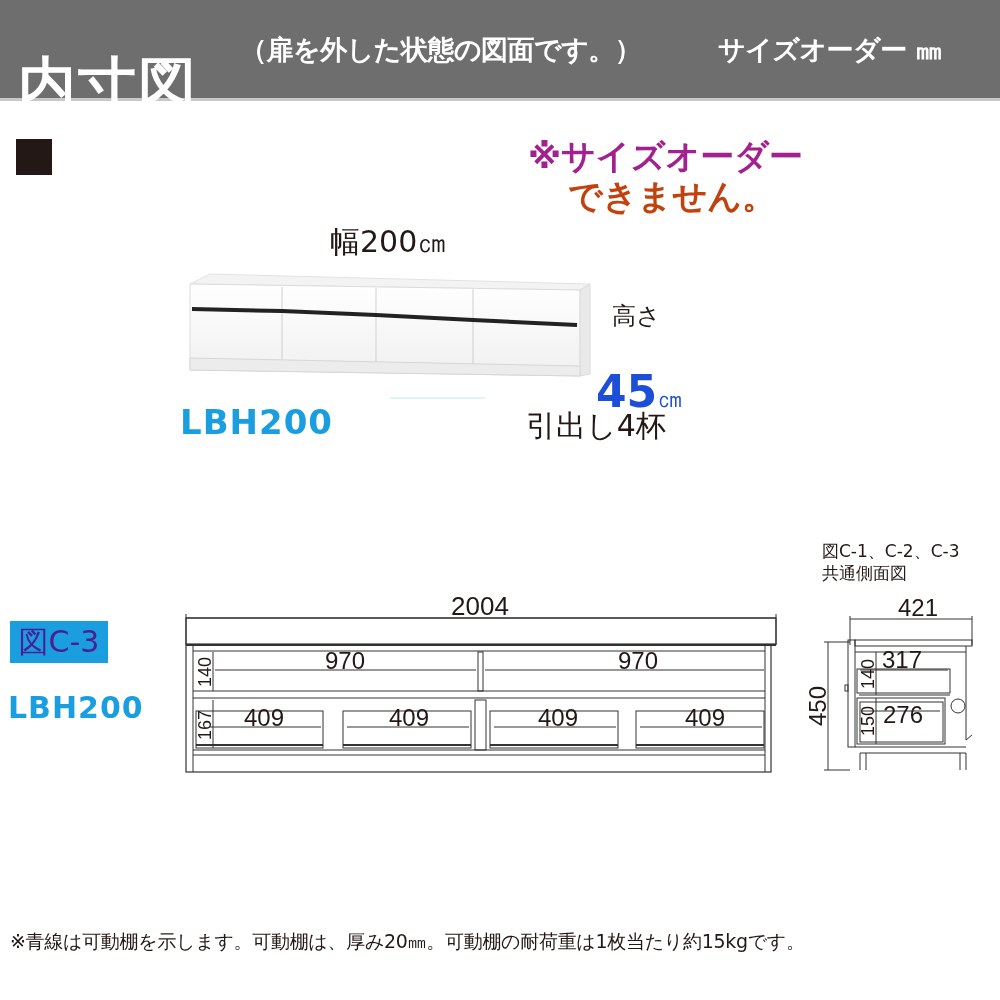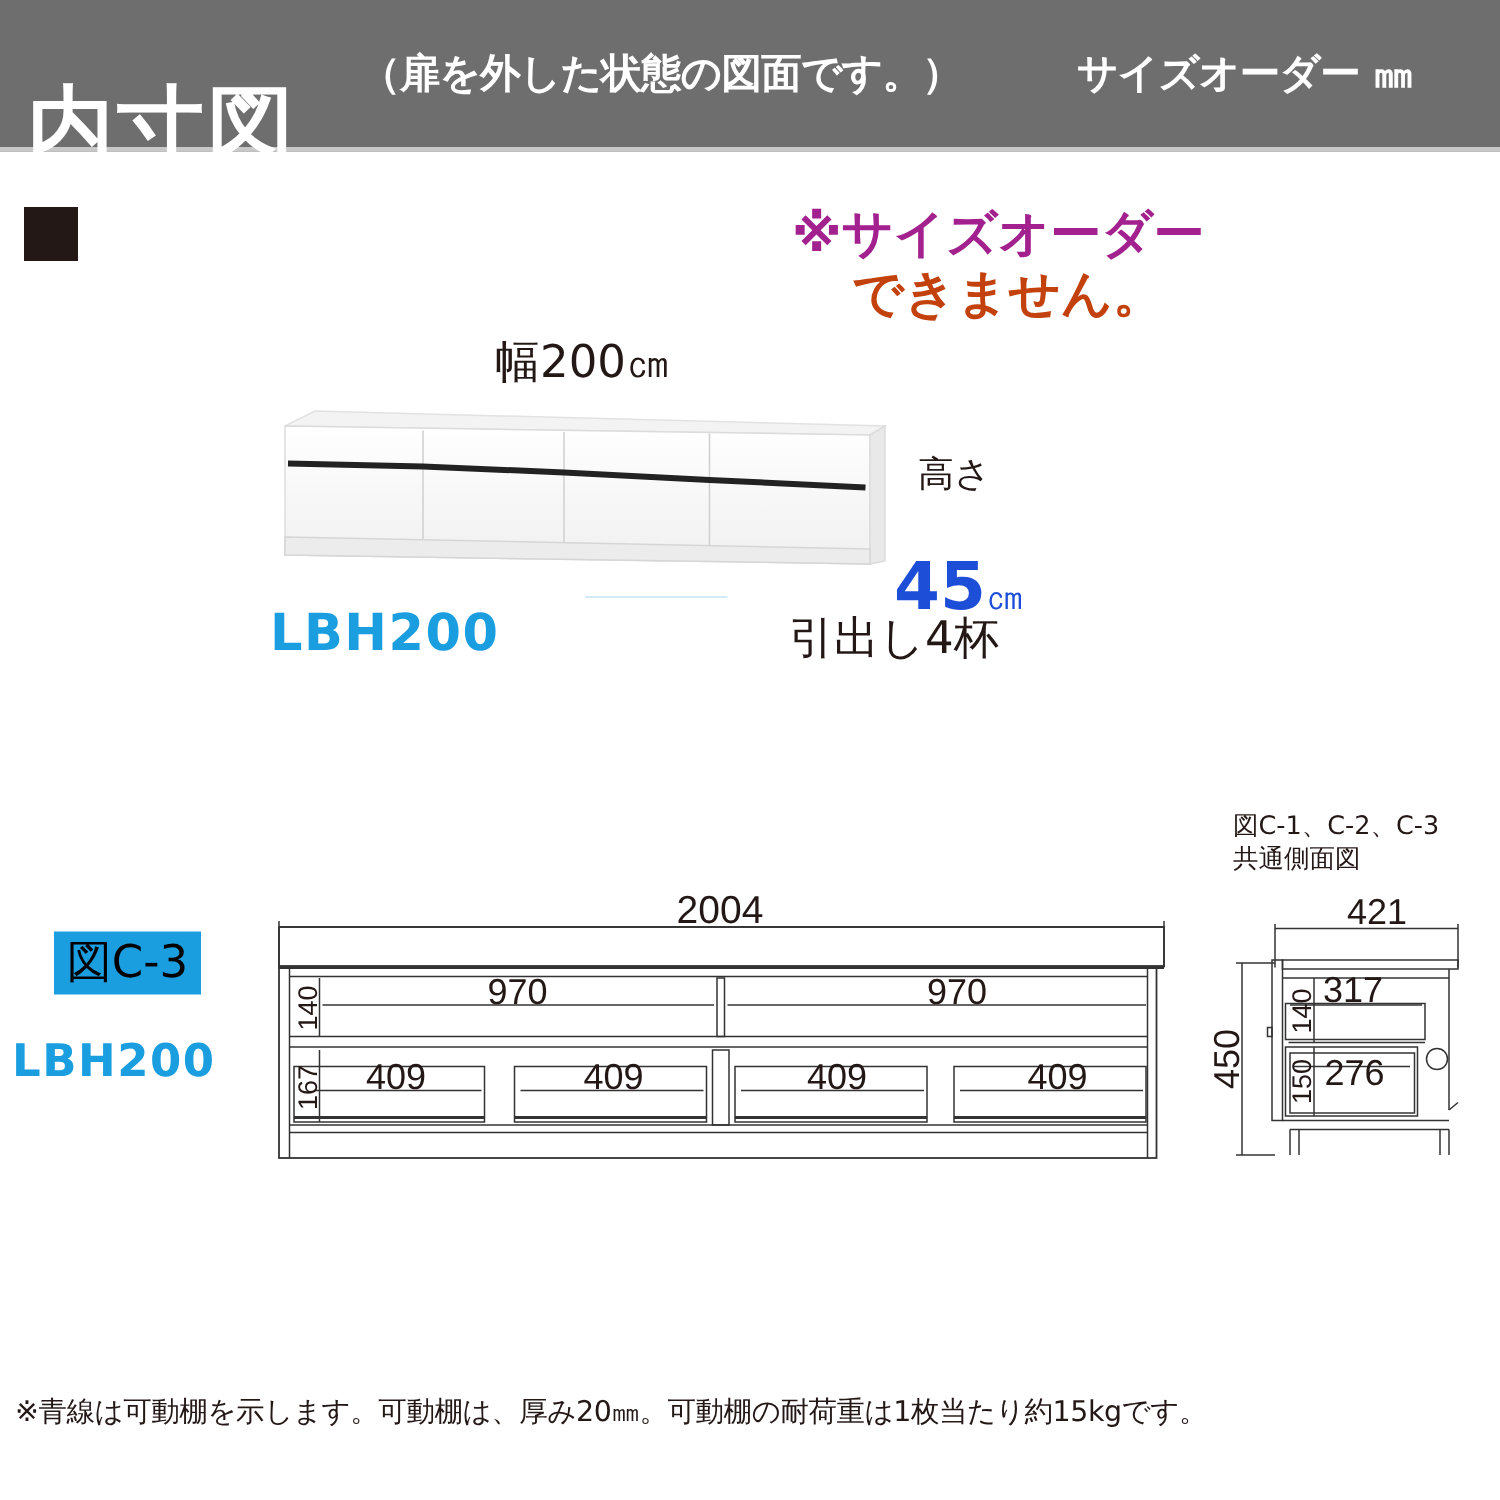--- a/index.html
+++ b/index.html
@@ -12,21 +12,21 @@
   .prod-title{left:16px;top:130px;font-size:44px;font-weight:bold;color:#231815;line-height:56px;letter-spacing:-1px;}
   .sq{display:inline-block;width:36px;height:36px;background:#231815;vertical-align:-2px;margin-right:4px;}
   .notice1{left:528px;top:134px;font-size:34px;font-weight:bold;color:#a3218e;line-height:44px;}
   .notice2{left:568px;top:174px;font-size:34px;font-weight:bold;color:#c2410c;line-height:44px;}
   .width-label{left:330px;top:222px;font-size:30px;color:#231815;line-height:40px;}
   .height-label1{left:612px;top:296px;font-size:24px;color:#231815;line-height:40px;}
   .height-label2{left:596px;top:334px;font-size:44px;font-weight:bold;color:#1d4ed8;line-height:52px;margin-top:32px;}
   .height-label2 small{font-size:26px;font-weight:normal;}
   .model-top{left:180px;top:400px;font-size:34px;font-weight:bold;color:#1a9ee0;line-height:44px;letter-spacing:1px;}
   .drawers-label{left:490px;top:406px;font-size:30px;color:#231815;line-height:40px;margin-left:36px;}
-  .fig-badge{left:10px;top:621px;width:98px;height:42px;background:#1a9ee0;color:#000000;font-size:30px;line-height:42px;text-align:center;margin-left:26px;}
+  .fig-badge{left:10px;top:621px;width:98px;height:42px;background:#1a9ee0;color:#4c1d95;font-size:30px;line-height:42px;text-align:center;}
   .model-left{left:8px;top:688px;font-size:30px;font-weight:bold;color:#1a9ee0;line-height:40px;letter-spacing:1px;}
   .side-title{left:822px;top:540px;font-size:17px;color:#231815;line-height:22px;}
   .footnote{left:10px;top:928px;font-size:19px;color:#231815;line-height:26px;letter-spacing:-0.3px;text-align:right;}
   svg text{font-family:"Liberation Sans","DejaVu Sans",sans-serif;fill:#231815;}
 </style>
 </head>
 <body>
 
 <div class="abs header"></div>
 <div class="abs h-title">内寸図</div>

